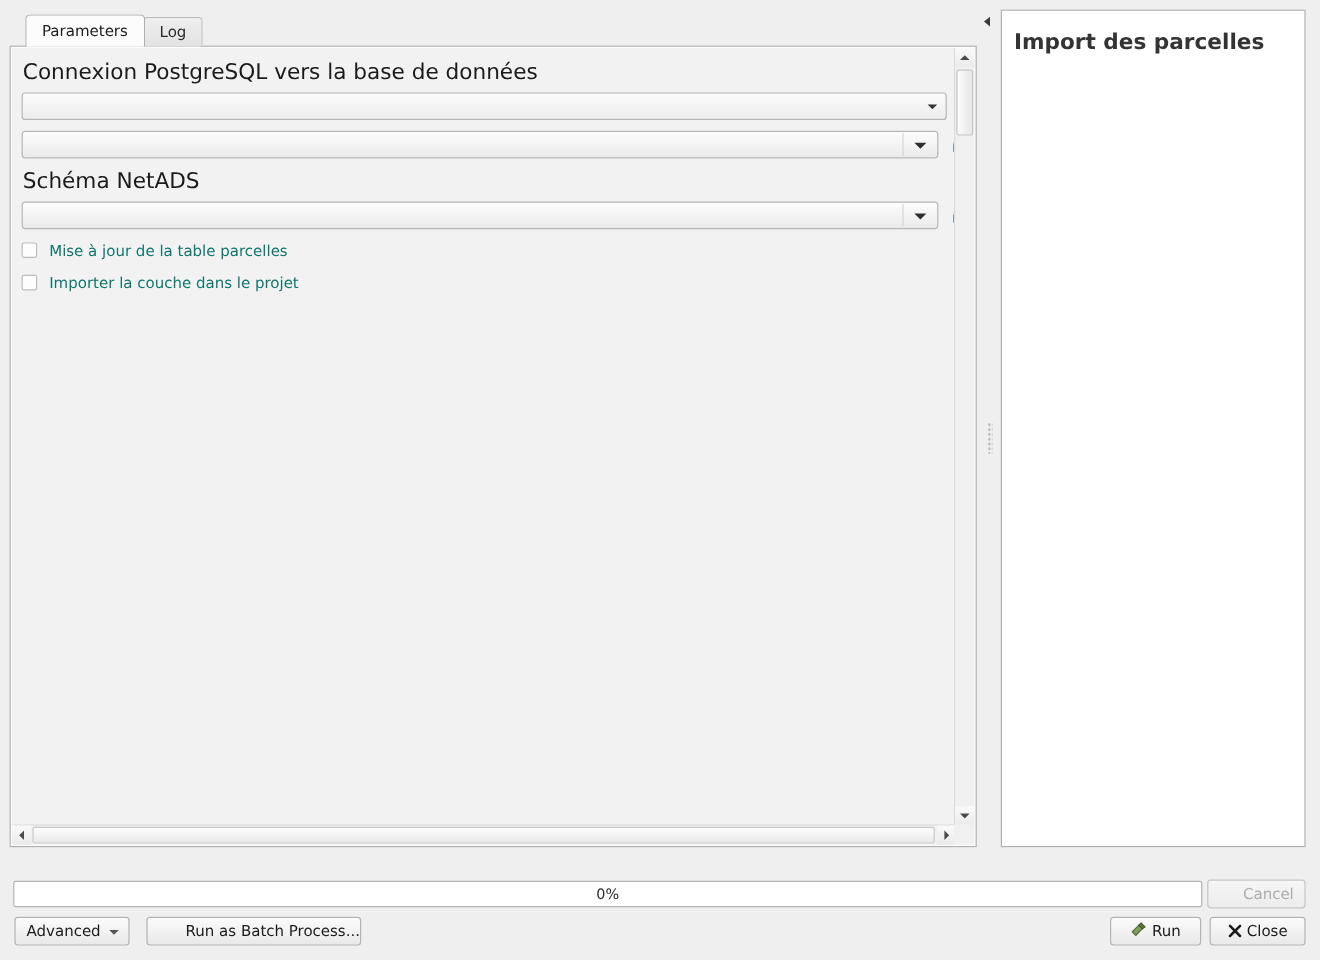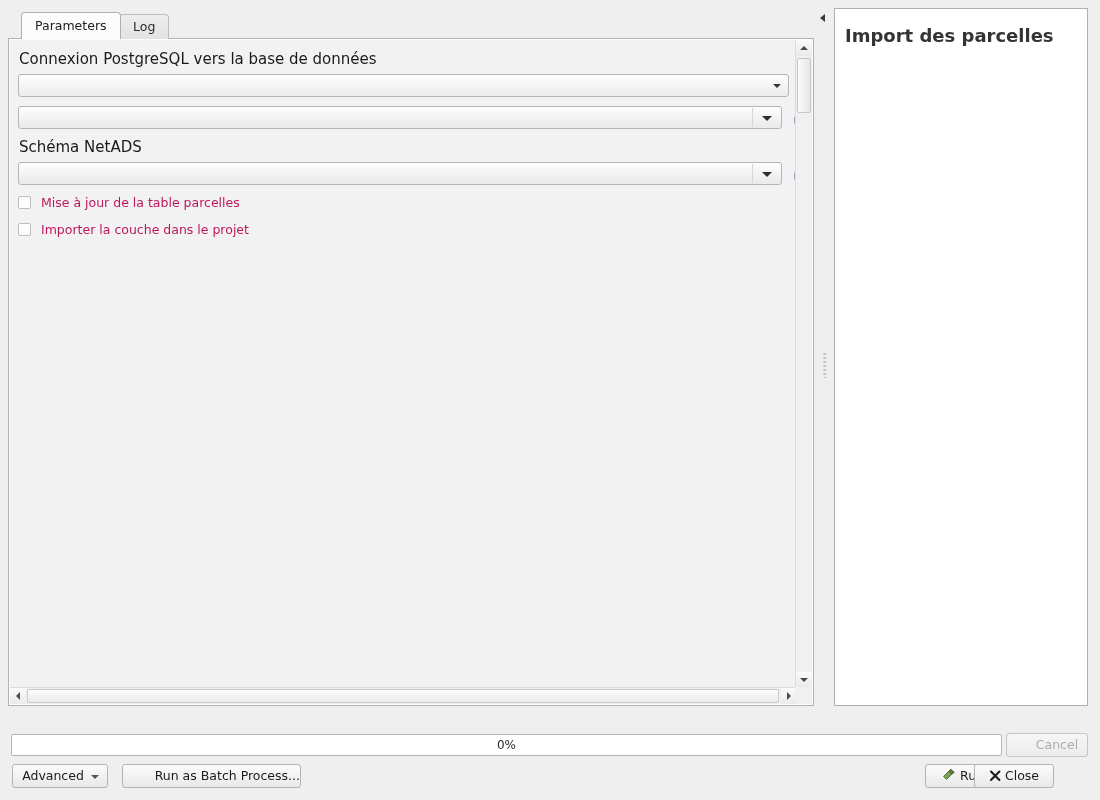--- a/index.html
+++ b/index.html
@@ -62,21 +62,21 @@
     overflow: hidden;
     background: #f2f2f2;
   }
   #params-content {
     position: absolute; left: 0; top: 0;
     width: 787px; height: 648px;
     padding: 10px 8px 0 8px;
     background: #f2f2f2;
   }
   .field-label {
-    font-size: 15px;
+    font-size: 18px;
     color: #1b1b1b;
     margin: 0 0 6px 1px;
     white-space: nowrap;
   }
   .spacer-8 { height: 9px; }
 
   
   .combo-plain {
     position: relative;
     height: 23px;
@@ -129,21 +129,21 @@
     margin-top: 7px;
   }
   .checkbox {
     width: 13px; height: 13px;
     background: #fdfdfd;
     border: 1px solid #bdbdbd;
     border-radius: 2px;
     margin-right: 10px;
     flex: 0 0 auto;
   }
-  .checkrow .ctext { font-size: 12.5px; color: #be185d; white-space: nowrap; }
+  .checkrow .ctext { font-size: 12.5px; color: #0f766e; white-space: nowrap; }
 
   
   #vscroll {
     position: absolute; right: 1px; top: 1px;
     width: 17px; height: 648px;
     background: #f0f0f0;
     border-left: 1px solid #dcdcdc;
   }
   #vscroll .sb-arrow {
     position: absolute; left: 0; width: 16px; height: 16px;
@@ -300,21 +300,21 @@
   #advanced-arrow {
     position: absolute; right: 8px; top: 10px;
     width: 0; height: 0;
     border-left: 4px solid transparent;
     border-right: 4px solid transparent;
     border-top: 4px solid #545454;
   }
   #btn-batch { left: 122px; top: 764px; width: 179px; text-align: right; }
   #btn-cancel { left: 1006px; top: 733px; width: 82px; height: 24px; }
   #btn-run { left: 925px; top: 764px; width: 76px; }
-  #btn-close { left: 974px; top: 764px; width: 80px; }
+  #btn-close { left: 1008px; top: 764px; width: 80px; }
   .btn .bi {
     display: inline-block;
     vertical-align: -2px;
     margin-right: 4px;
   }
 </style>
 </head>
 <body>
 
 <div id="app">

